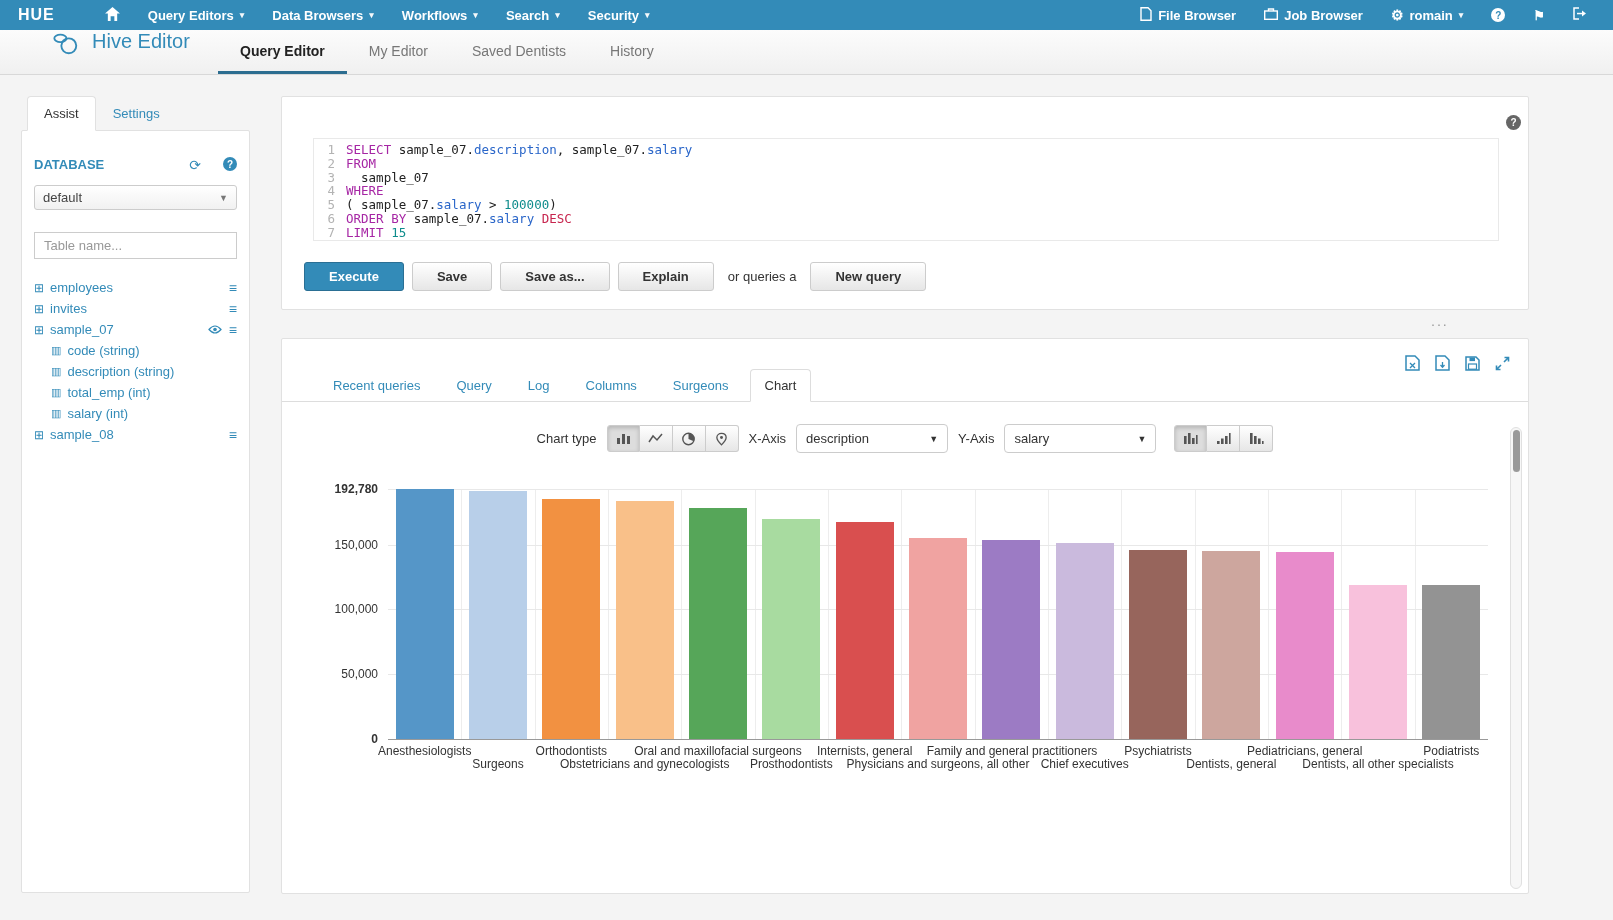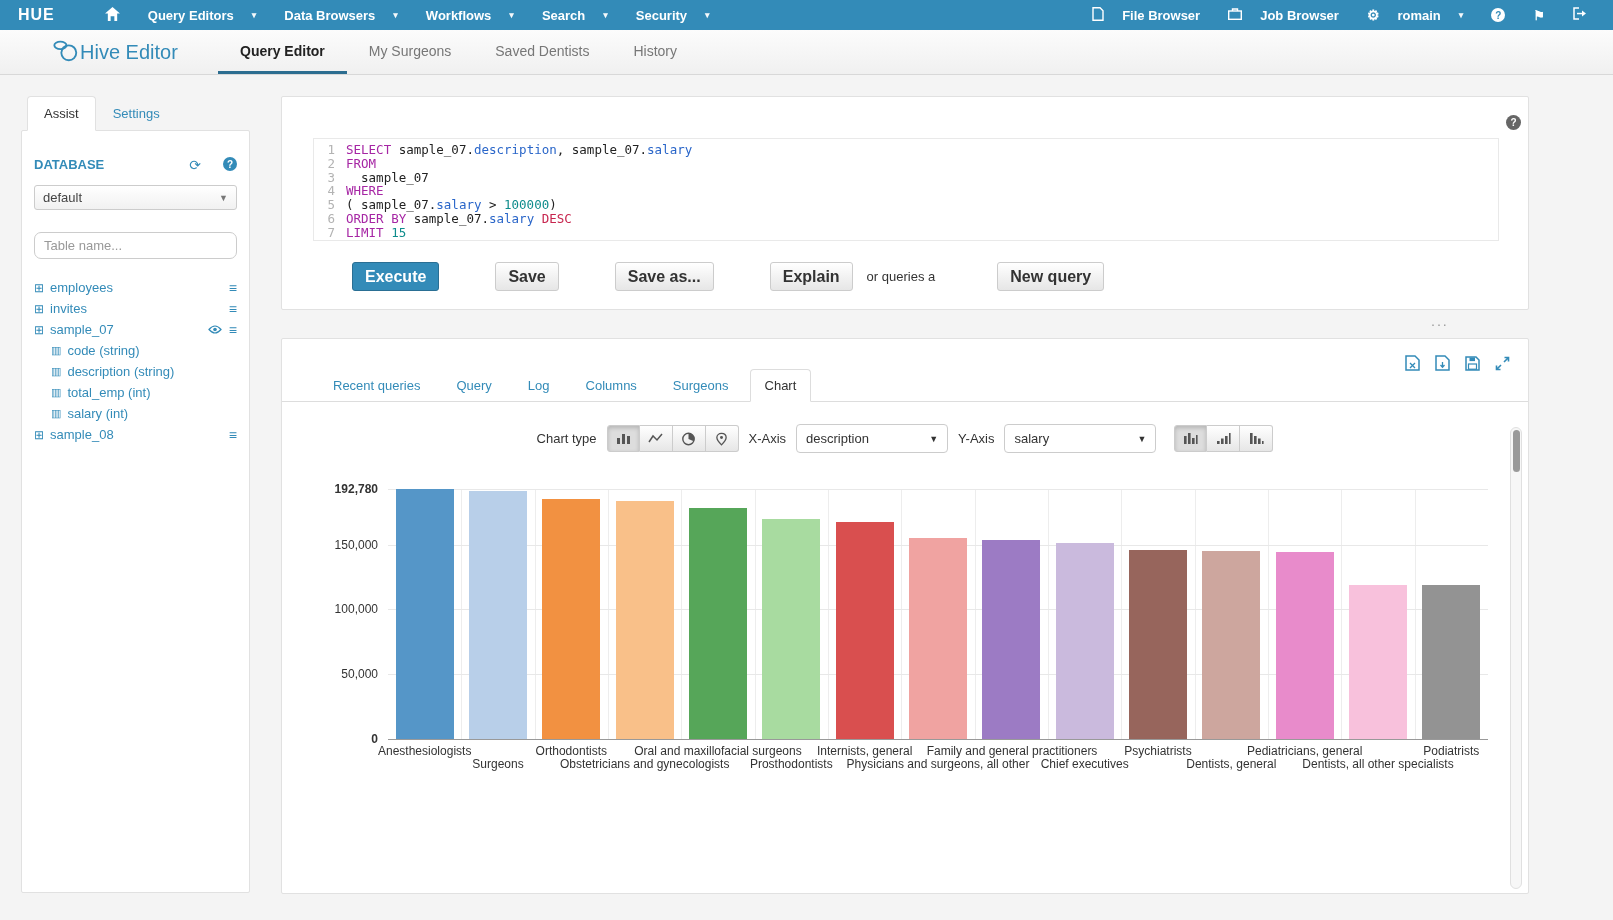--- a/index.html
+++ b/index.html
@@ -2,72 +2,72 @@
 <html><head>
 <meta charset="utf-8">
 <style>
   * { margin:0; padding:0; box-sizing:border-box; }
   html,body { width:1613px; height:920px; }
   body { background:#f4f4f4; font-family:"Liberation Sans", sans-serif; font-size:13px; color:#333; overflow:hidden; }
 
   
   .navbar { height:30px; background:#338bb8; display:flex; align-items:center; color:#fff; padding:0 12px; }
   .logo { font-weight:bold; font-size:16px; letter-spacing:1px; margin:0 36px 0 6px; cursor:pointer; }
-  .nav-item { height:30px; display:flex; align-items:center; gap:18px; padding:8px 14px; font-weight:bold; font-size:13px; cursor:pointer; white-space:nowrap; }
+  .nav-item { height:30px; display:flex; align-items:center; gap:6px; padding:8px 14px; font-weight:bold; font-size:13px; cursor:pointer; white-space:nowrap; }
   .caret { font-size:9px; opacity:.95; }
   .nav-right { margin-left:auto; display:flex; align-items:center; }
   .qcircle { width:14px; height:14px; border-radius:50%; background:#fff; color:#338bb8; font-size:10px; font-weight:bold; display:flex; align-items:center; justify-content:center; }
   .gear-glyph { font-size:14px; }
   .flag-glyph { font-size:13px; }
 
   
   .app-header { height:45px; background:linear-gradient(#fcfcfc,#f0f0f0); border-bottom:1px solid #d8d8d8; display:flex; align-items:stretch; }
-  .app-title-wrap { display:flex; align-items:center; gap:0; margin-left:52px; color:#338bb8; font-size:20px; cursor:pointer; width:150px; }
+  .app-title-wrap { display:flex; gap:12px; margin-left:52px; color:#338bb8; font-size:20px; cursor:pointer; width:150px; }
   .app-tabs { display:flex; margin-left:16px; }
   .app-tab { display:flex; align-items:center; padding:0 22px; font-size:14px; color:#777; cursor:pointer; border-bottom:3px solid transparent; }
   .app-tab.active { color:#222; font-weight:bold; border-bottom:3px solid #2c6d90; }
 
   
   .content { display:flex; padding:21px 0 0 21px; gap:31px; align-items:flex-start; }
   .main { width:1248px; }
 
   
   .sidebar { width:229px; }
   .side-tabs { display:flex; position:relative; z-index:2; margin-bottom:-1px; padding-left:6px; }
   .side-tab { padding:9px 16px; font-size:13px; color:#338bb8; cursor:pointer; border:1px solid transparent; border-radius:4px 4px 0 0; }
   .side-tab.active { background:#fff; border-color:#e1e1e1; border-bottom-color:#fff; color:#333; }
   .side-panel { background:#fff; border:1px solid #e1e1e1; border-radius:2px; height:763px; padding:14px 12px; position:relative; z-index:1; }
   .db-row { display:flex; align-items:flex-start; gap:22px; margin-top:12px; }
   .db-label { flex:1; font-weight:bold; color:#338bb8; font-size:13px; }
   .refresh { color:#338bb8; font-size:14px; cursor:pointer; }
   .qmark-blue { width:14px; height:14px; border-radius:50%; background:#338bb8; color:#fff; font-size:10px; font-weight:bold; display:flex; align-items:center; justify-content:center; cursor:pointer; }
   .fake-select { margin-top:12px; height:25px; border:1px solid #ccc; border-radius:3px; background:linear-gradient(#fff,#f1f1f1); display:flex; align-items:center; justify-content:space-between; padding:0 8px; cursor:pointer; color:#444; }
   .sel-caret { font-size:9px; color:#777; }
-  .table-filter { margin-top:22px; width:100%; height:27px; border:1px solid #ccc; border-radius:7px; padding:4px 9px; font-size:13px; font-family:"Liberation Sans",sans-serif; color:#333; outline:none; }
+  .table-filter { margin-top:22px; width:100%; height:27px; border:1px solid #ccc; border-radius:0; padding:4px 9px; font-size:13px; font-family:"Liberation Sans",sans-serif; color:#333; outline:none; }
   .table-filter::placeholder { color:#999; }
   .tree { margin-top:18px; }
   .tree-row { display:flex; align-items:center; gap:6px; height:21px; color:#338bb8; cursor:pointer; font-size:13px; }
   .tree-row .t-icon { font-size:12px; line-height:1; }
   .tree-row .c-icon { font-size:11px; line-height:1; margin-left:17px; }
   .row-actions { margin-left:auto; display:flex; align-items:center; gap:7px; }
   .list-ic { font-size:14px; color:#338bb8; }
 
   
   .editor-card { background:#fff; border:1px solid #e1e1e1; border-radius:2px; height:214px; position:relative; }
   .help-circle { position:absolute; top:18px; right:7px; width:15px; height:15px; border-radius:50%; background:#666; color:#fff; font-size:10px; font-weight:bold; display:flex; align-items:center; justify-content:center; cursor:pointer; }
   .code-box { margin:41px 29px 0 31px; height:103px; border:1px solid #e9e9e9; display:flex; font-family:"DejaVu Sans Mono", monospace; font-size:12.5px; line-height:13.8px; padding-top:4px; overflow:hidden; cursor:text; }
   .gutter { width:28px; text-align:right; padding-right:7px; color:#b3b3b3; }
   .code { white-space:pre; padding-left:4px; color:#222; }
   .tk-k { color:#a626a4; }
   .tk-c { color:#2a66c9; }
   .tk-n { color:#0e8c8c; }
   .tk-d { color:#c7254e; }
   .tk-p { color:#222; }
   .btn-row { margin:21px 0 0 22px; display:flex; align-items:center; gap:8px; }
-  .btn { height:29px; padding:0 12px; border:1px solid #ccc; border-radius:3px; background:linear-gradient(#fff,#e6e6e6); font-family:"Liberation Sans",sans-serif; font-size:16px; font-weight:bold; color:#333; cursor:pointer;margin-left:48px; }
+  .btn { height:29px; padding:0 24px; border:1px solid #ccc; border-radius:3px; background:linear-gradient(#fff,#e6e6e6); font-family:"Liberation Sans",sans-serif; font-size:13px; font-weight:bold; color:#333; cursor:pointer; }
   .btn.primary { background:#338bb8; border-color:#2a6f94; color:#fff; }
   .or-text { margin:0 6px; color:#333; font-size:13px; }
 
   
   .resize-row { height:28px; display:flex; align-items:center; }
   .resize-handle { margin-left:auto; margin-right:80px; color:#999; letter-spacing:2px; font-size:14px; cursor:row-resize; line-height:8px; }
 
   
   .results-card { background:#fff; border:1px solid #e1e1e1; border-radius:2px; height:556px; position:relative; }
   .export-icons { position:absolute; top:16px; right:18px; display:flex; gap:15px; }
@@ -170,21 +170,21 @@
 <div class="app-header">
   <div class="app-title-wrap">
     <span><svg width="28" height="26" viewBox="0 0 30 26">
           <circle cx="18" cy="16" r="8" fill="none" stroke="#338bb8" stroke-width="2"></circle>
           <ellipse cx="9" cy="8" rx="6.5" ry="4" fill="none" stroke="#338bb8" stroke-width="2"></ellipse>
         </svg></span>
     <span>Hive Editor</span>
   </div>
   <div class="app-tabs">
     <div class="app-tab active">Query Editor</div>
-    <div class="app-tab">My Surgeons</div>
+    <div class="app-tab">My Editor</div>
     <div class="app-tab">Saved Dentists</div>
     <div class="app-tab">History</div>
   </div>
 </div>
 
 <div class="content">
 
   <div class="sidebar">
     <div class="side-tabs">
       <div class="side-tab active">Assist</div>

